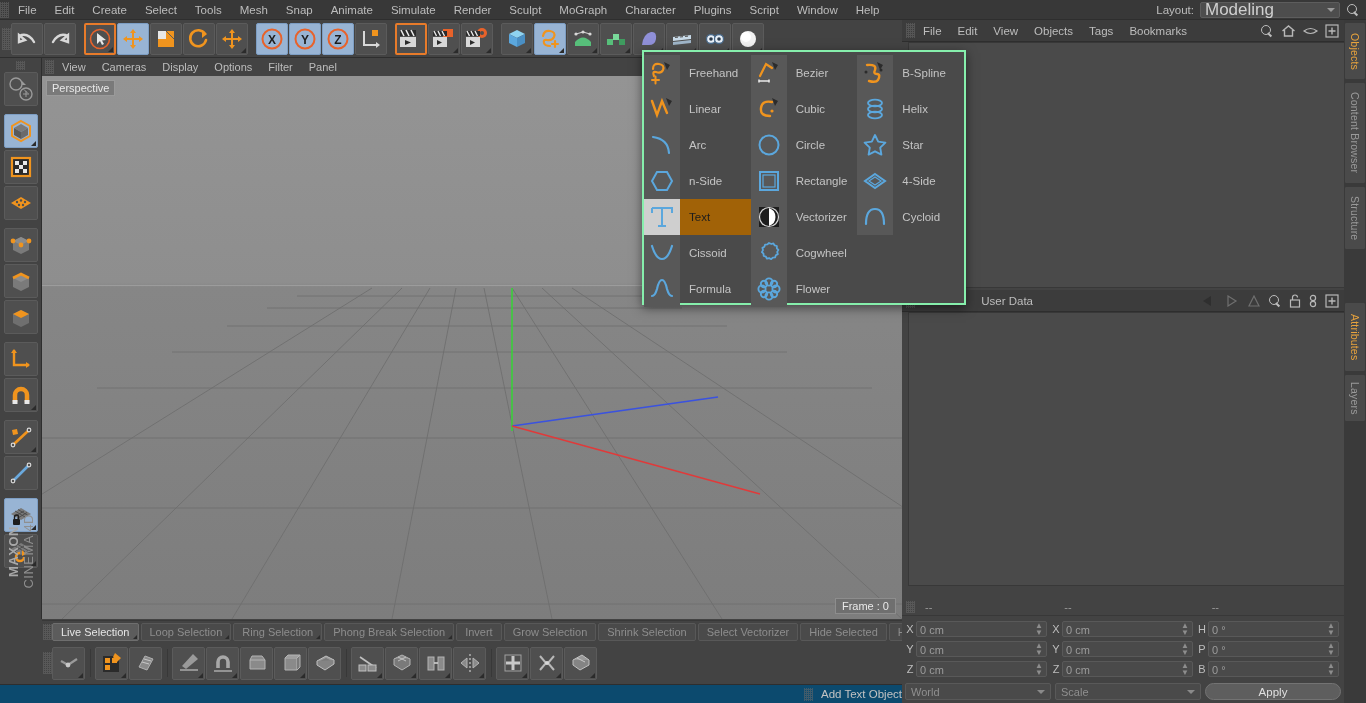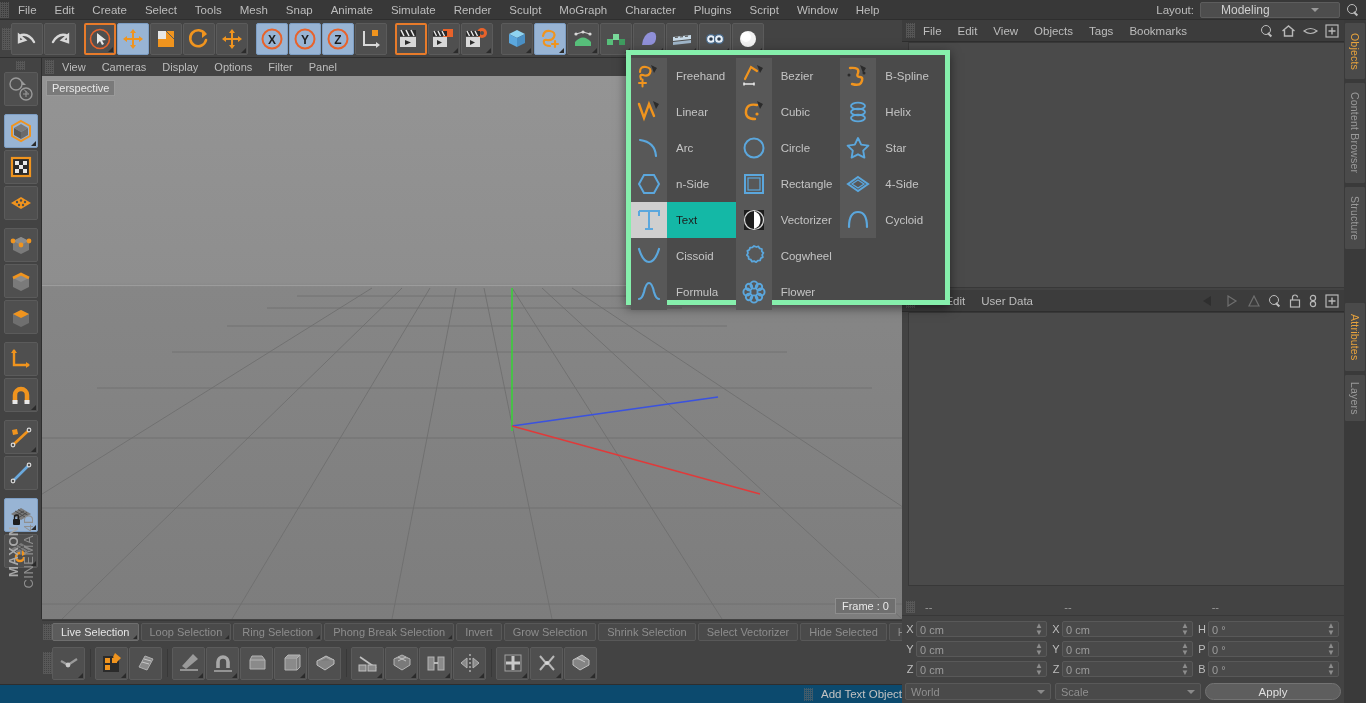--- a/index.html
+++ b/index.html
@@ -30,22 +30,22 @@
   }
   .menubar .mi {
     padding:0 9px; height:20px; line-height:20px;
     color:#bdbdbd; font-size:11.5px; white-space:nowrap; cursor:default;
   }
   .layout-wrap { margin-left:auto; display:flex; align-items:center; gap:6px; padding-right:6px; }
   .layout-label { color:#bdbdbd; font-size:11.5px; }
   .layout-select {
     width:140px; height:16px; background:#4d4d4d;
     border:1px solid #5d5d5d; border-radius:2px;
-    display:flex; align-items:center; padding:0 20px;
-    color:#cfcfcf; font-size:12px; position:relative;
+    display:flex; align-items:center; padding:0 4px;
+    color:#cfcfcf; font-size:17px; position:relative;
   }
   .layout-select .caret {
     margin-left:auto; width:0;height:0;
     border-left:4px solid transparent;border-right:4px solid transparent;
     border-top:4px solid #9a9a9a;
   }
   .mag-ico { width:14px;height:14px; position:relative; }
   .mag-ico::before{content:"";position:absolute;left:1px;top:1px;width:8px;height:8px;border:1.5px solid #bdbdbd;border-radius:50%;}
   .mag-ico::after{content:"";position:absolute;left:8px;top:8px;width:5px;height:1.5px;background:#bdbdbd;transform:rotate(45deg);transform-origin:left center;}
 
@@ -196,28 +196,28 @@
     display:flex;align-items:center;justify-content:center;margin-bottom:2px;cursor:default;
   }
   .vtab span{
     writing-mode:vertical-rl;text-orientation:mixed;
     font-size:10.5px;color:#9a9a9a;white-space:nowrap;letter-spacing:.2px;
   }
   .vtab.active span{color:#e8a33d;}
 
   
   .dropdown{
-    position:absolute;left:626px;top:50px;width:324px;height:255px;
-    background:#4a4a4a;border:5px solid #86efac;
+    position:absolute;left:642px;top:50px;width:324px;height:255px;
+    background:#4a4a4a;border:2px solid #86efac;
     box-shadow:0 3px 10px rgba(0,0,0,.5); z-index:100;
     display:flex; padding:3px 0;
   }
   .dd-col{width:108px;display:flex;flex-direction:column;}
   .dd-item{height:36px;display:flex;align-items:center;cursor:default;}
-  .dd-item.hl{background:#14b8a6;}
+  .dd-item.hl{background:#a16207;}
   .dd-item.hl .dd-label{color:#1d1d1d;}
   .dd-icon{
     width:36px;height:36px;flex:0 0 36px;background:#585858;
     display:flex;align-items:center;justify-content:center;
   }
   .dd-item.hl .dd-icon{background:#cfcfcf;}
   .dd-label{font-size:11.5px;color:#c4c4c4;padding-left:9px;white-space:nowrap;}
 
   svg{display:block;}
 </style>

